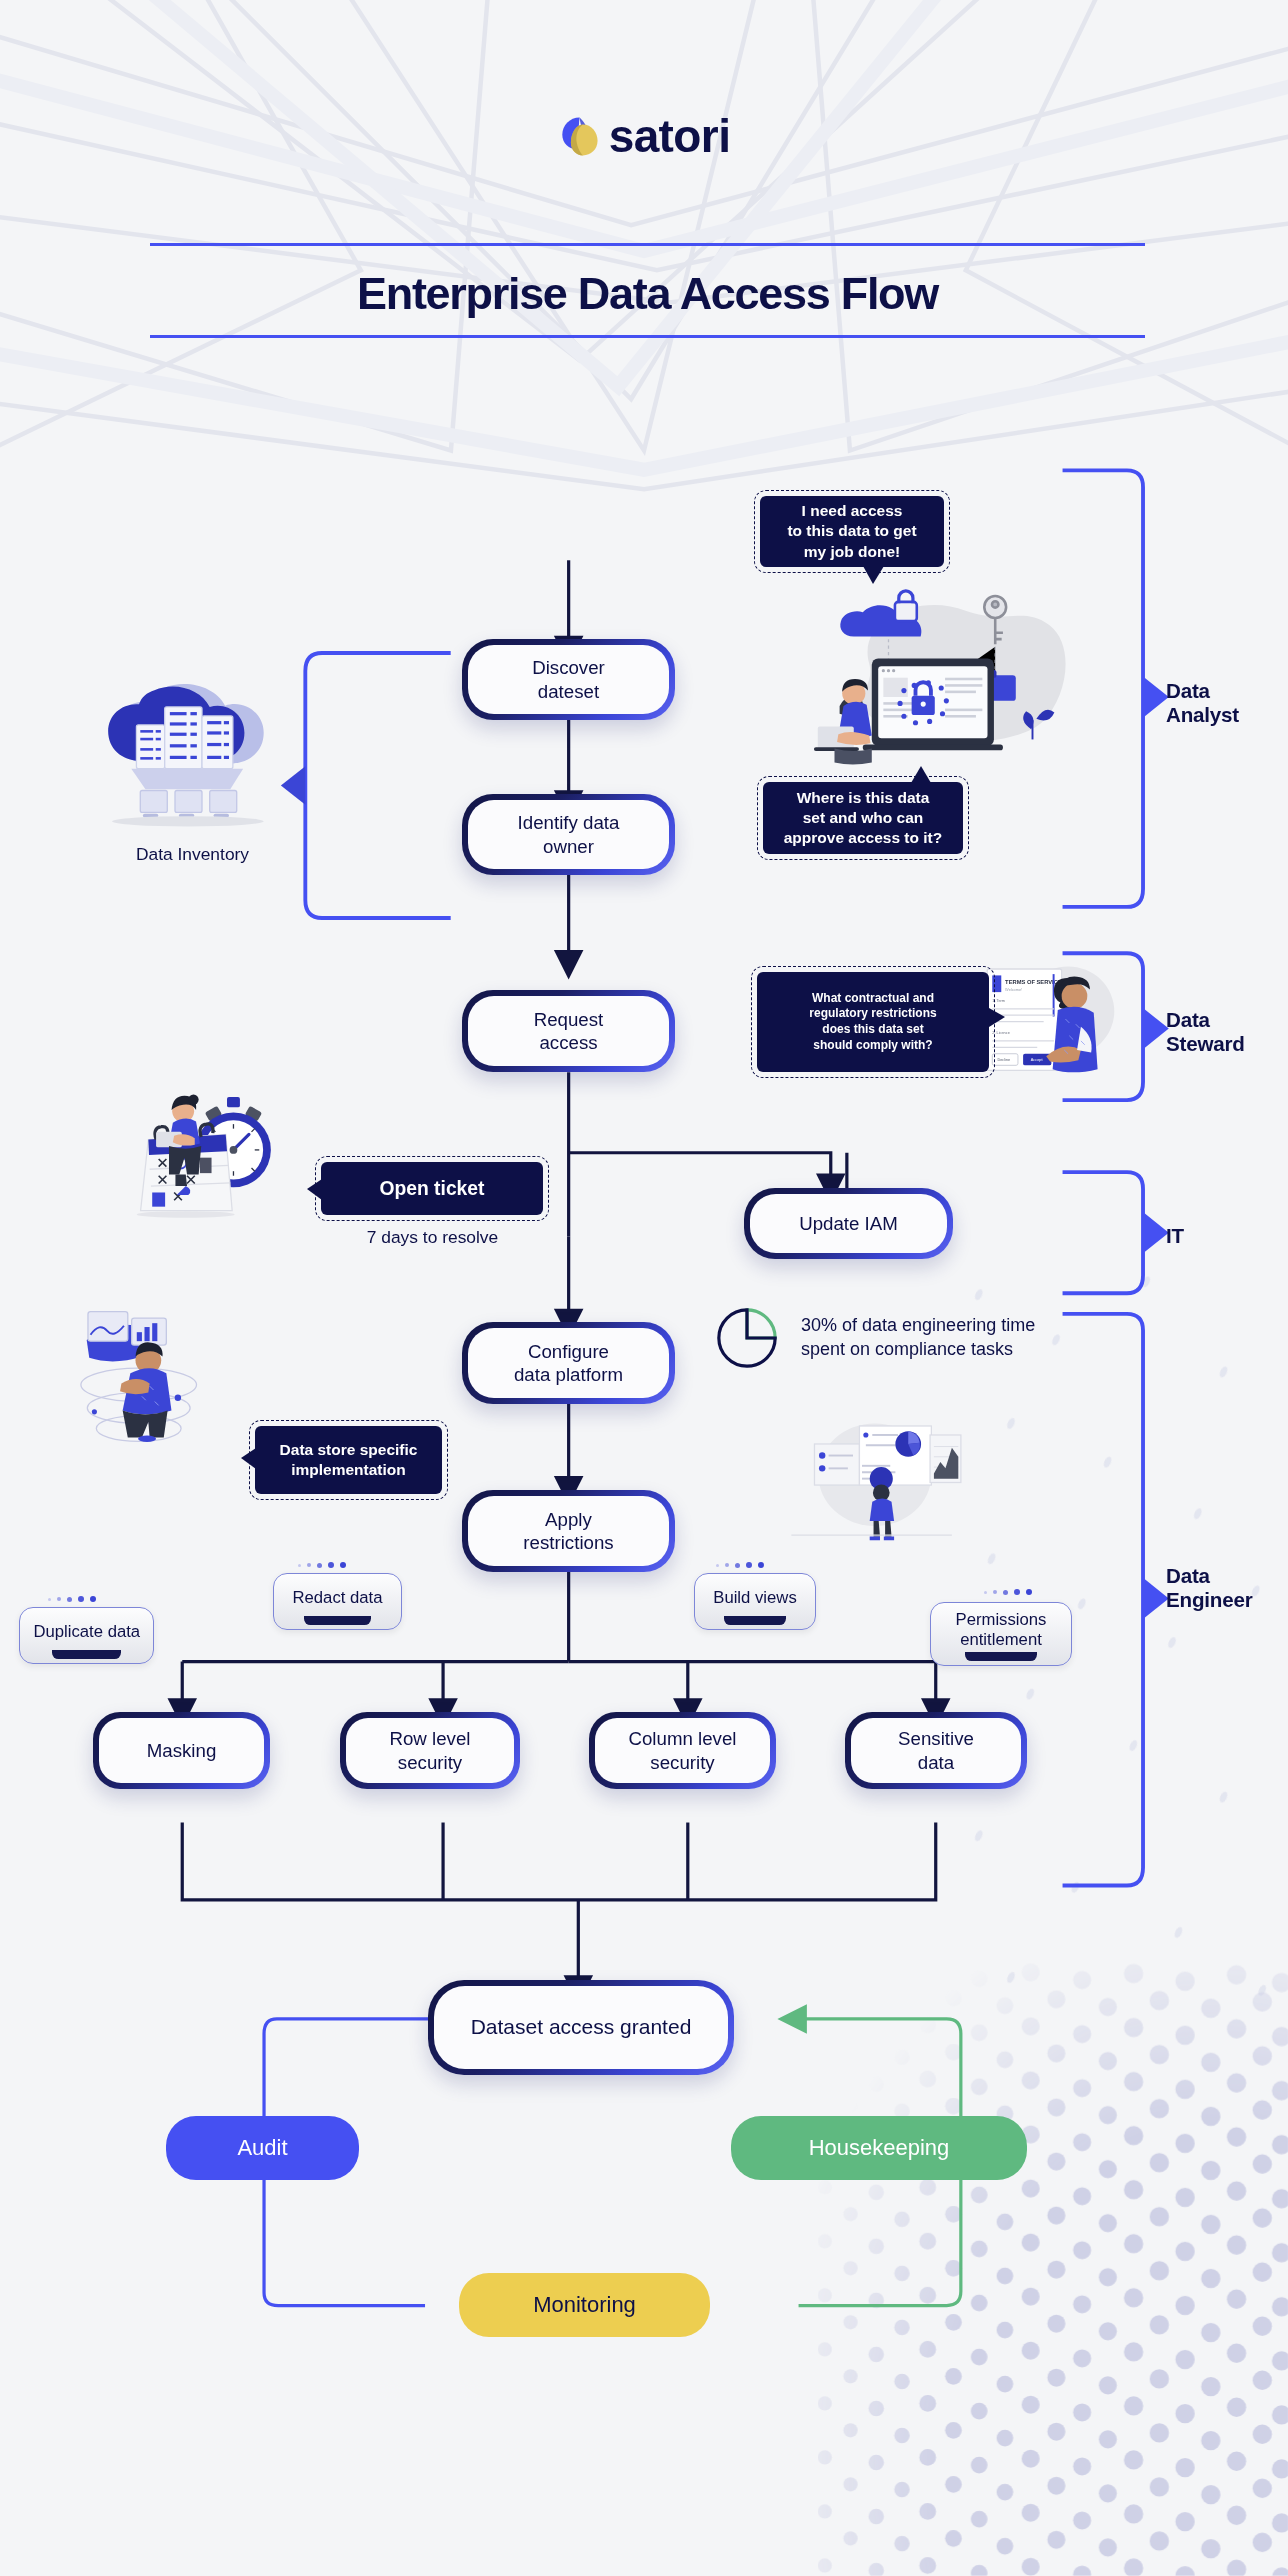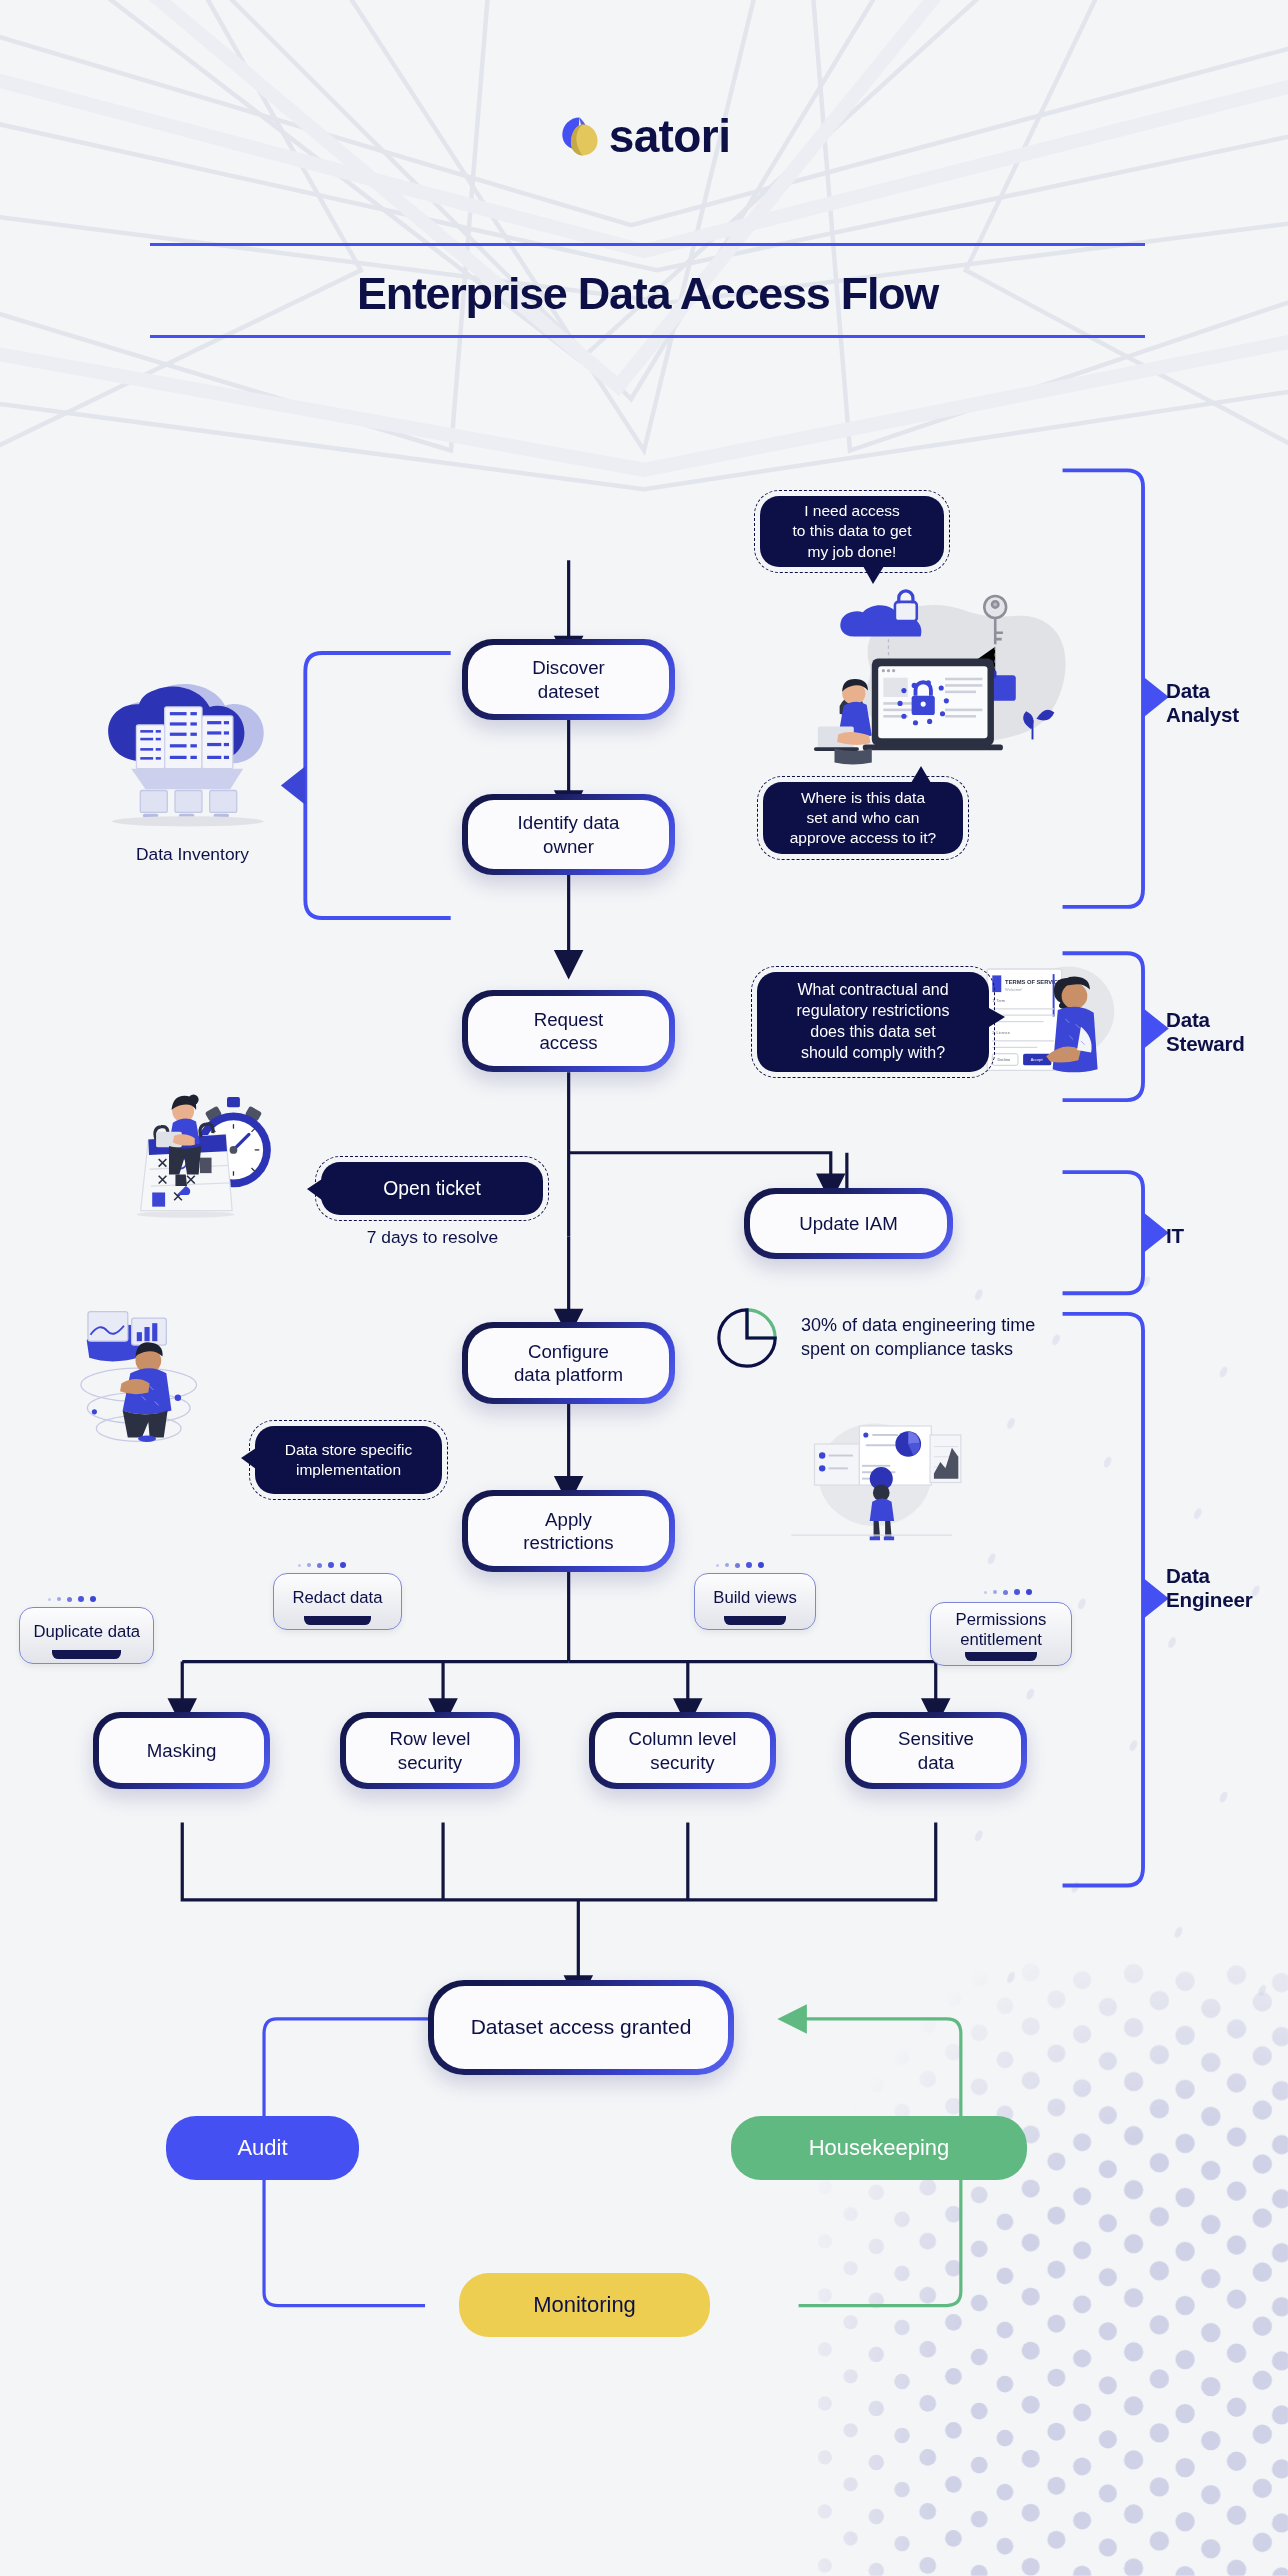--- a/index.html
+++ b/index.html
@@ -60,31 +60,32 @@
     line-height: 1.25;
     padding: 3.9px 6.4px;
   }
   .node.sq { border-radius: 27px; }
   .node.sq > .inner { border-radius: 22px; }
 
   
   .bubble {
     position: absolute;
     background: #0d1047;
-    border-radius: 19px;
+    border-radius: 6px;
     color: #ffffff;
     font-size: 15.5px;
     line-height: 1.3;
     display: flex; align-items: center; justify-content: center;
     text-align: center;
     padding: 9px 11.6px;
     outline: 1.9px dashed #0d1047;
     outline-offset: 5.8px;
-  }
-  .bubble.lg { font-size: 16px; align-items: center; }
+    font-weight: bold;
+  }
+  .bubble.lg { font-size: 12px; align-items: center; }
   .bubble .tail {
     position: absolute; width: 0; height: 0;
   }
   .bubble.tail-bl .tail {
     bottom: -16.7px; left: 56%;
     border-left: 10.3px solid transparent; border-right: 11.6px solid transparent;
     border-top: 18px solid #0d1047;
   }
   .bubble.tail-tr .tail {
     top: -16px; right: 16%;

